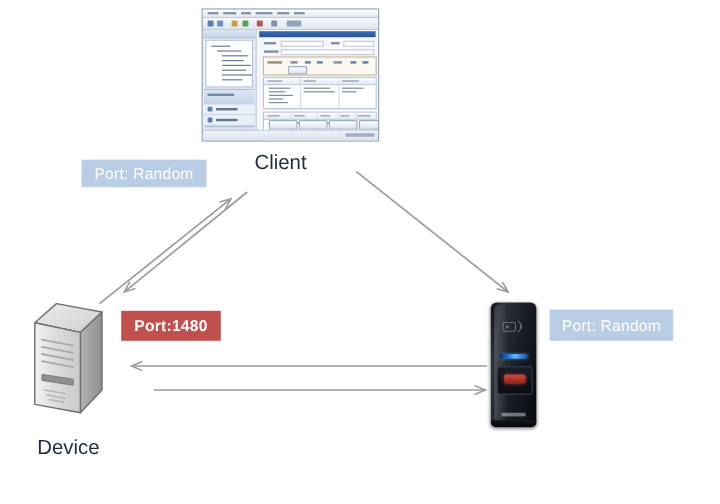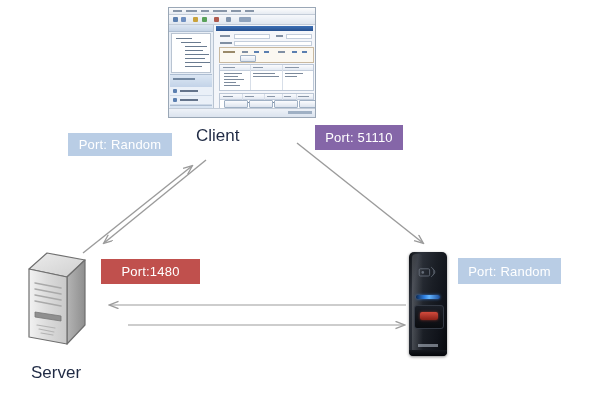--- a/index.html
+++ b/index.html
@@ -39,31 +39,31 @@
     font-size: 13px;
     letter-spacing: .2px;
     white-space: nowrap;
   }
   .port-blue  { background: #b9cde5; }
   .port-purple{ background: #8566a8; }
   .port-red   { background: #c0504d; }
 
   #port-random-client { left: 68px;  top: 133px; width: 104px; height: 23px; }
   #port-51110         { left: 315px; top: 125px; width: 88px;  height: 25px; }
-  #port-1480          { left: 101px; top: 259px; width: 99px;  height: 25px; }
+  #port-1480          { left: 101px; top: 259px; width: 83px;  height: 25px; font-weight: bold; }
   #port-random-device { left: 458px; top: 258px; width: 103px; height: 26px; }
 
   
   .node-label {
     position: absolute;
     color: #1f2a44;
     font-size: 17px;
     white-space: nowrap;
   }
-  #label-client { left: 196px; top: 126px; }
+  #label-client { left: 212px; top: 126px; }
   #label-server { left: 31px;  top: 363px; }
   #label-device { left: 405px; top: 368px; }
 
   
   .client-shot {
     position: absolute;
     left: 168px;
     top: 7px;
     width: 148px;
     height: 111px;
@@ -414,22 +414,21 @@
       <div class="dev-scanner">
         <div class="dev-scanwin"></div>
       </div>
       <div class="dev-logo"></div>
       <div class="dev-base"></div>
     </div>
   </div>
 
   <div class="port-box port-blue" id="port-random-client">Port: Random</div>
 
-  <div class="port-box port-purple" id="port-51110">Port: 51110</div>
 
   <div class="port-box port-red" id="port-1480">Port:1480</div>
 
   <div class="port-box port-blue" id="port-random-device">Port: Random</div>
 
   <div class="node-label" id="label-client">Client</div>
-  <div class="node-label" id="label-server">Server</div>
+  <div class="node-label" id="label-server">Device</div>
 
 </div>
 
 </body></html>

